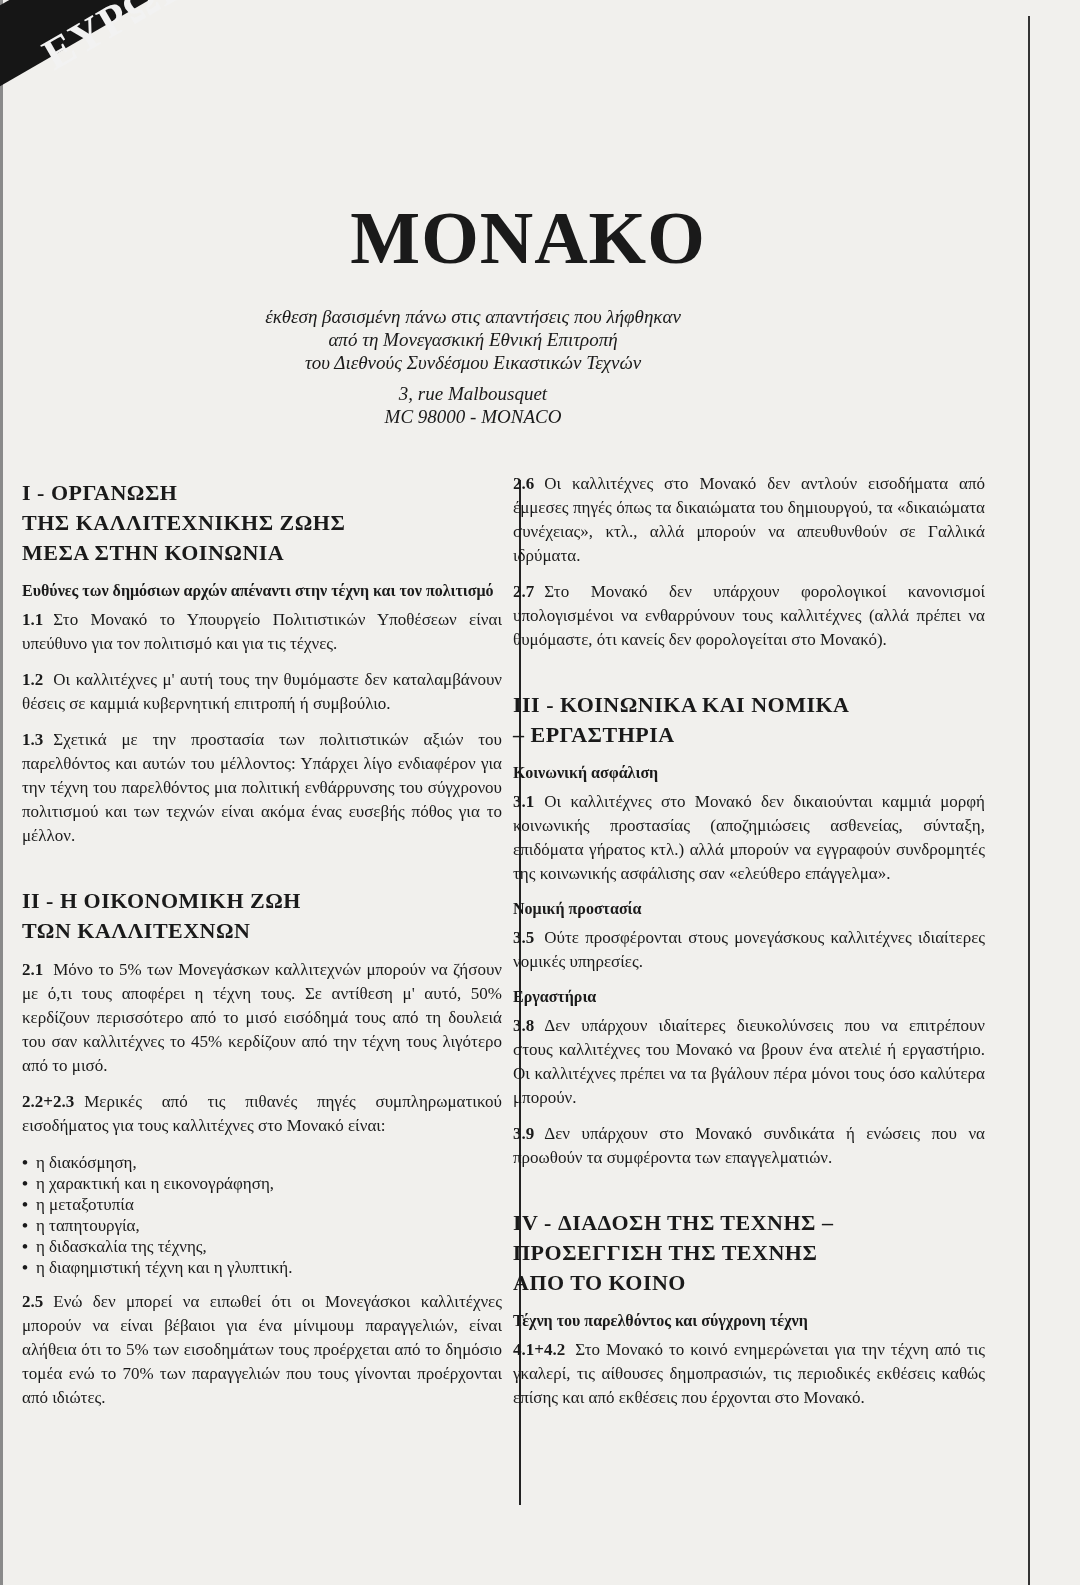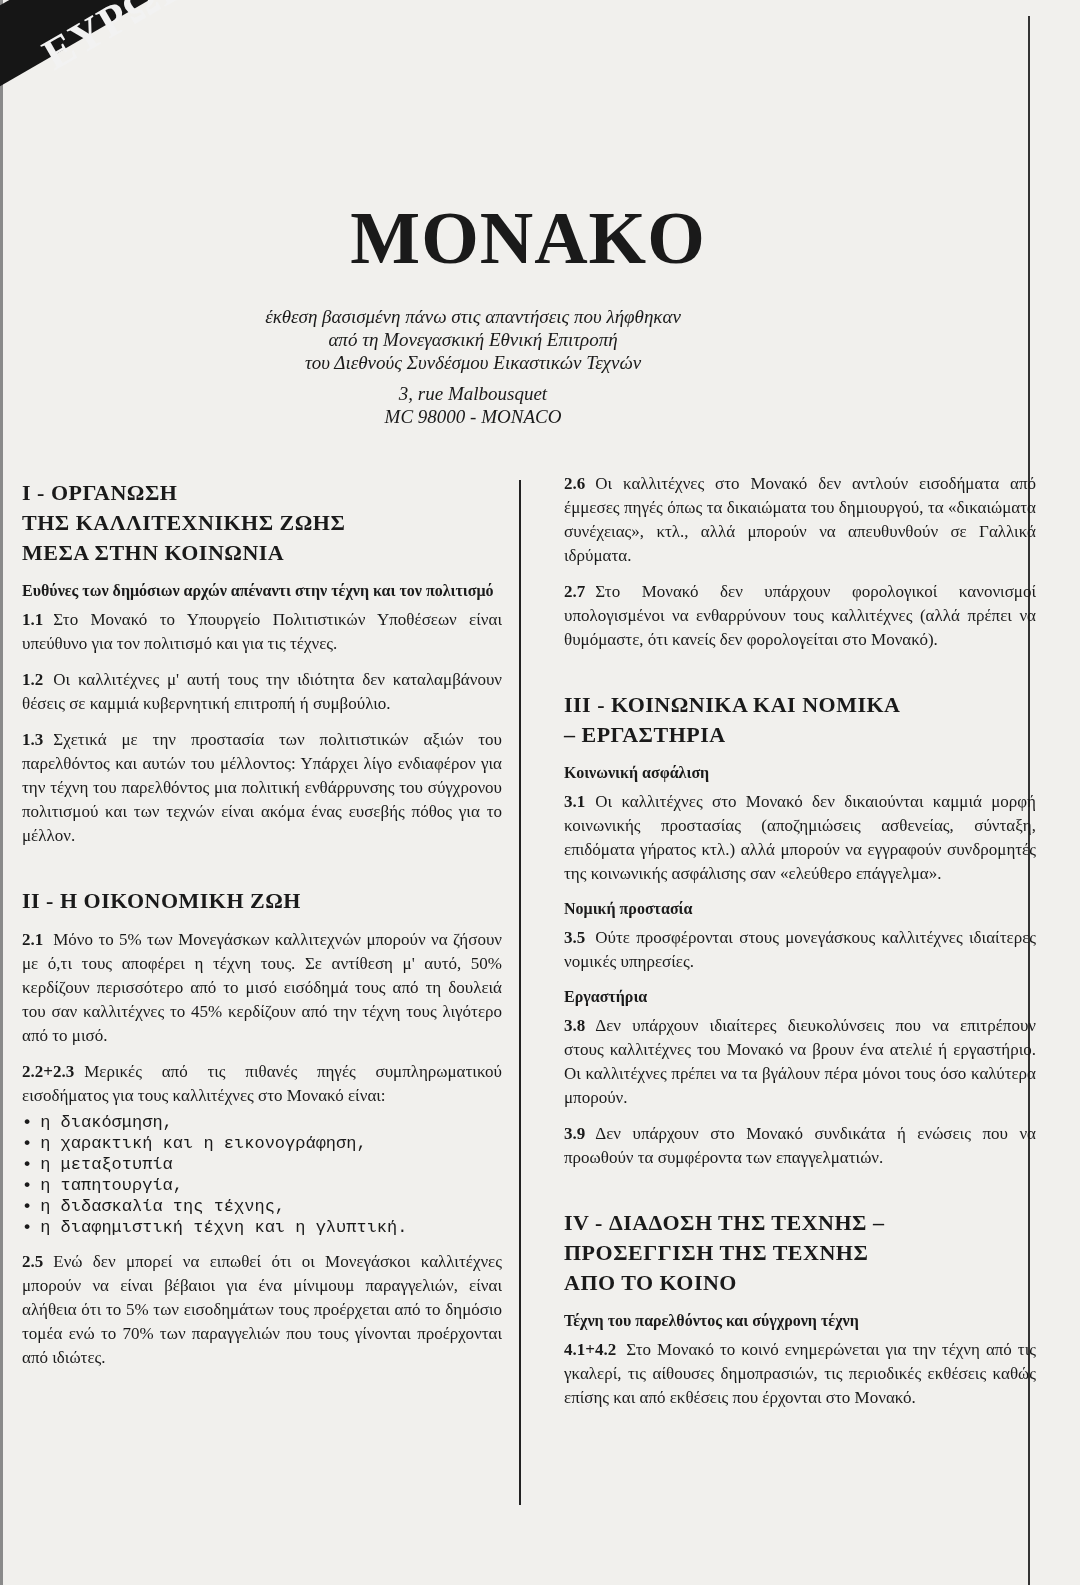--- a/index.html
+++ b/index.html
@@ -46,34 +46,34 @@
   .subtitle {
     position: absolute; left: 0; width: 946px; top: 305px;
     text-align: center; font-style: italic; font-size: 19px; line-height: 23px;
   }
   .subtitle .addr { margin-top: 8px; }
   .col {
     position: absolute; top: 478px;
     font-size: 17px; line-height: 24px;
   }
   .col-left { left: 22px; width: 480px; }
-  .col-right { left: 564px; width: 472px; top: 472px; }
+  .col-right { left: 513px; width: 472px; top: 472px; }
   .col-divider {
     position: absolute; left: 519px; top: 480px; width: 2px; height: 1025px; background: #222;
   }
   h2 {
     font-size: 22px; line-height: 30px; font-weight: bold; margin: 0 0 12px 0;
     font-family: "Liberation Serif", serif; letter-spacing: 0.5px;
   }
   h3 {
     font-size: 16px; line-height: 22px; font-weight: bold; margin: 0 0 6px 0;
   }
   p { margin: 0 0 12px 0; text-align: justify; }
   .num { font-weight: bold; margin-right: 10px; }
-  ul { list-style: none; margin: 4px 0 12px 0; padding: 0; font-family: Liberation Mono, monospace; }
+  ul { list-style: none; margin: 14px 0 12px 0; padding: 0; }
   ul li { line-height: 21px; }
   ul li::before { content: "•"; margin-right: 8px; font-weight: bold; }
   .gap-lg { height: 26px; }
 </style>
 </head>
 <body>
 
 <div class="scan-edge"></div>
 <div class="right-rule"></div>
 
@@ -93,27 +93,28 @@
 <div class="col-divider"></div>
 
 <div class="col col-left">
   <h2>
     <div>I - ΟΡΓΑΝΩΣΗ</div>
     <div>ΤΗΣ ΚΑΛΛΙΤΕΧΝΙΚΗΣ ΖΩΗΣ</div>
     <div>ΜΕΣΑ ΣΤΗΝ ΚΟΙΝΩΝΙΑ</div>
   </h2>
   <h3>Ευθύνες των δημόσιων αρχών απέναντι στην τέχνη και τον πολιτισμό</h3>
   <p><span class="num">1.1</span><span>Στο Μονακό το Υπουργείο Πολιτιστικών Υποθέσεων είναι υπεύθυνο για τον πολιτισμό και για τις τέχνες.</span></p>
-  <p><span class="num">1.2</span><span>Οι καλλιτέχνες μ' αυτή τους την ιδιότητα δεν καταλαμβάνουν θέσεις σε καμμιά κυβερνητική επιτροπή ή συμβούλιο.</span></p>
+  <p><span class="num">1.2</span><span>Οι καλλιτέχνες μ' αυτή τους την θυμόμαστε δεν καταλαμβάνουν θέσεις σε καμμιά κυβερνητική επιτροπή ή συμβούλιο.</span></p>
   <p><span class="num">1.3</span><span>Σχετικά με την προστασία των πολιτιστικών αξιών του παρελθόντος και αυτών του μέλλοντος: Υπάρχει λίγο ενδιαφέρον για την τέχνη του παρελθόντος μια πολιτική ενθάρρυνσης του σύγχρονου πολιτισμού και των τεχνών είναι ακόμα ένας ευσεβής πόθος για το μέλλον.</span></p>
 
   <div class="gap-lg"></div>
 
   <h2>
     <div>II - Η ΟΙΚΟΝΟΜΙΚΗ ΖΩΗ</div>
+    <div>ΤΩΝ ΚΑΛΛΙΤΕΧΝΩΝ</div>
   </h2>
   <p><span class="num">2.1</span><span>Μόνο το 5% των Μονεγάσκων καλλιτεχνών μπορούν να ζήσουν με ό,τι τους αποφέρει η τέχνη τους. Σε αντίθεση μ' αυτό, 50% κερδίζουν περισσότερο από το μισό εισόδημά τους από τη δουλειά του σαν καλλιτέχνες το 45% κερδίζουν από την τέχνη τους λιγότερο από το μισό.</span></p>
   <p style="margin-bottom:2px"><span class="num">2.2+2.3</span><span>Μερικές από τις πιθανές πηγές συμπληρωματικού εισοδήματος για τους καλλιτέχνες στο Μονακό είναι:</span></p>
   <ul>
     <li>η διακόσμηση,</li>
     <li>η χαρακτική και η εικονογράφηση,</li>
     <li>η μεταξοτυπία</li>
     <li>η ταπητουργία,</li>
     <li>η διδασκαλία της τέχνης,</li>
     <li>η διαφημιστική τέχνη και η γλυπτική.</li>

